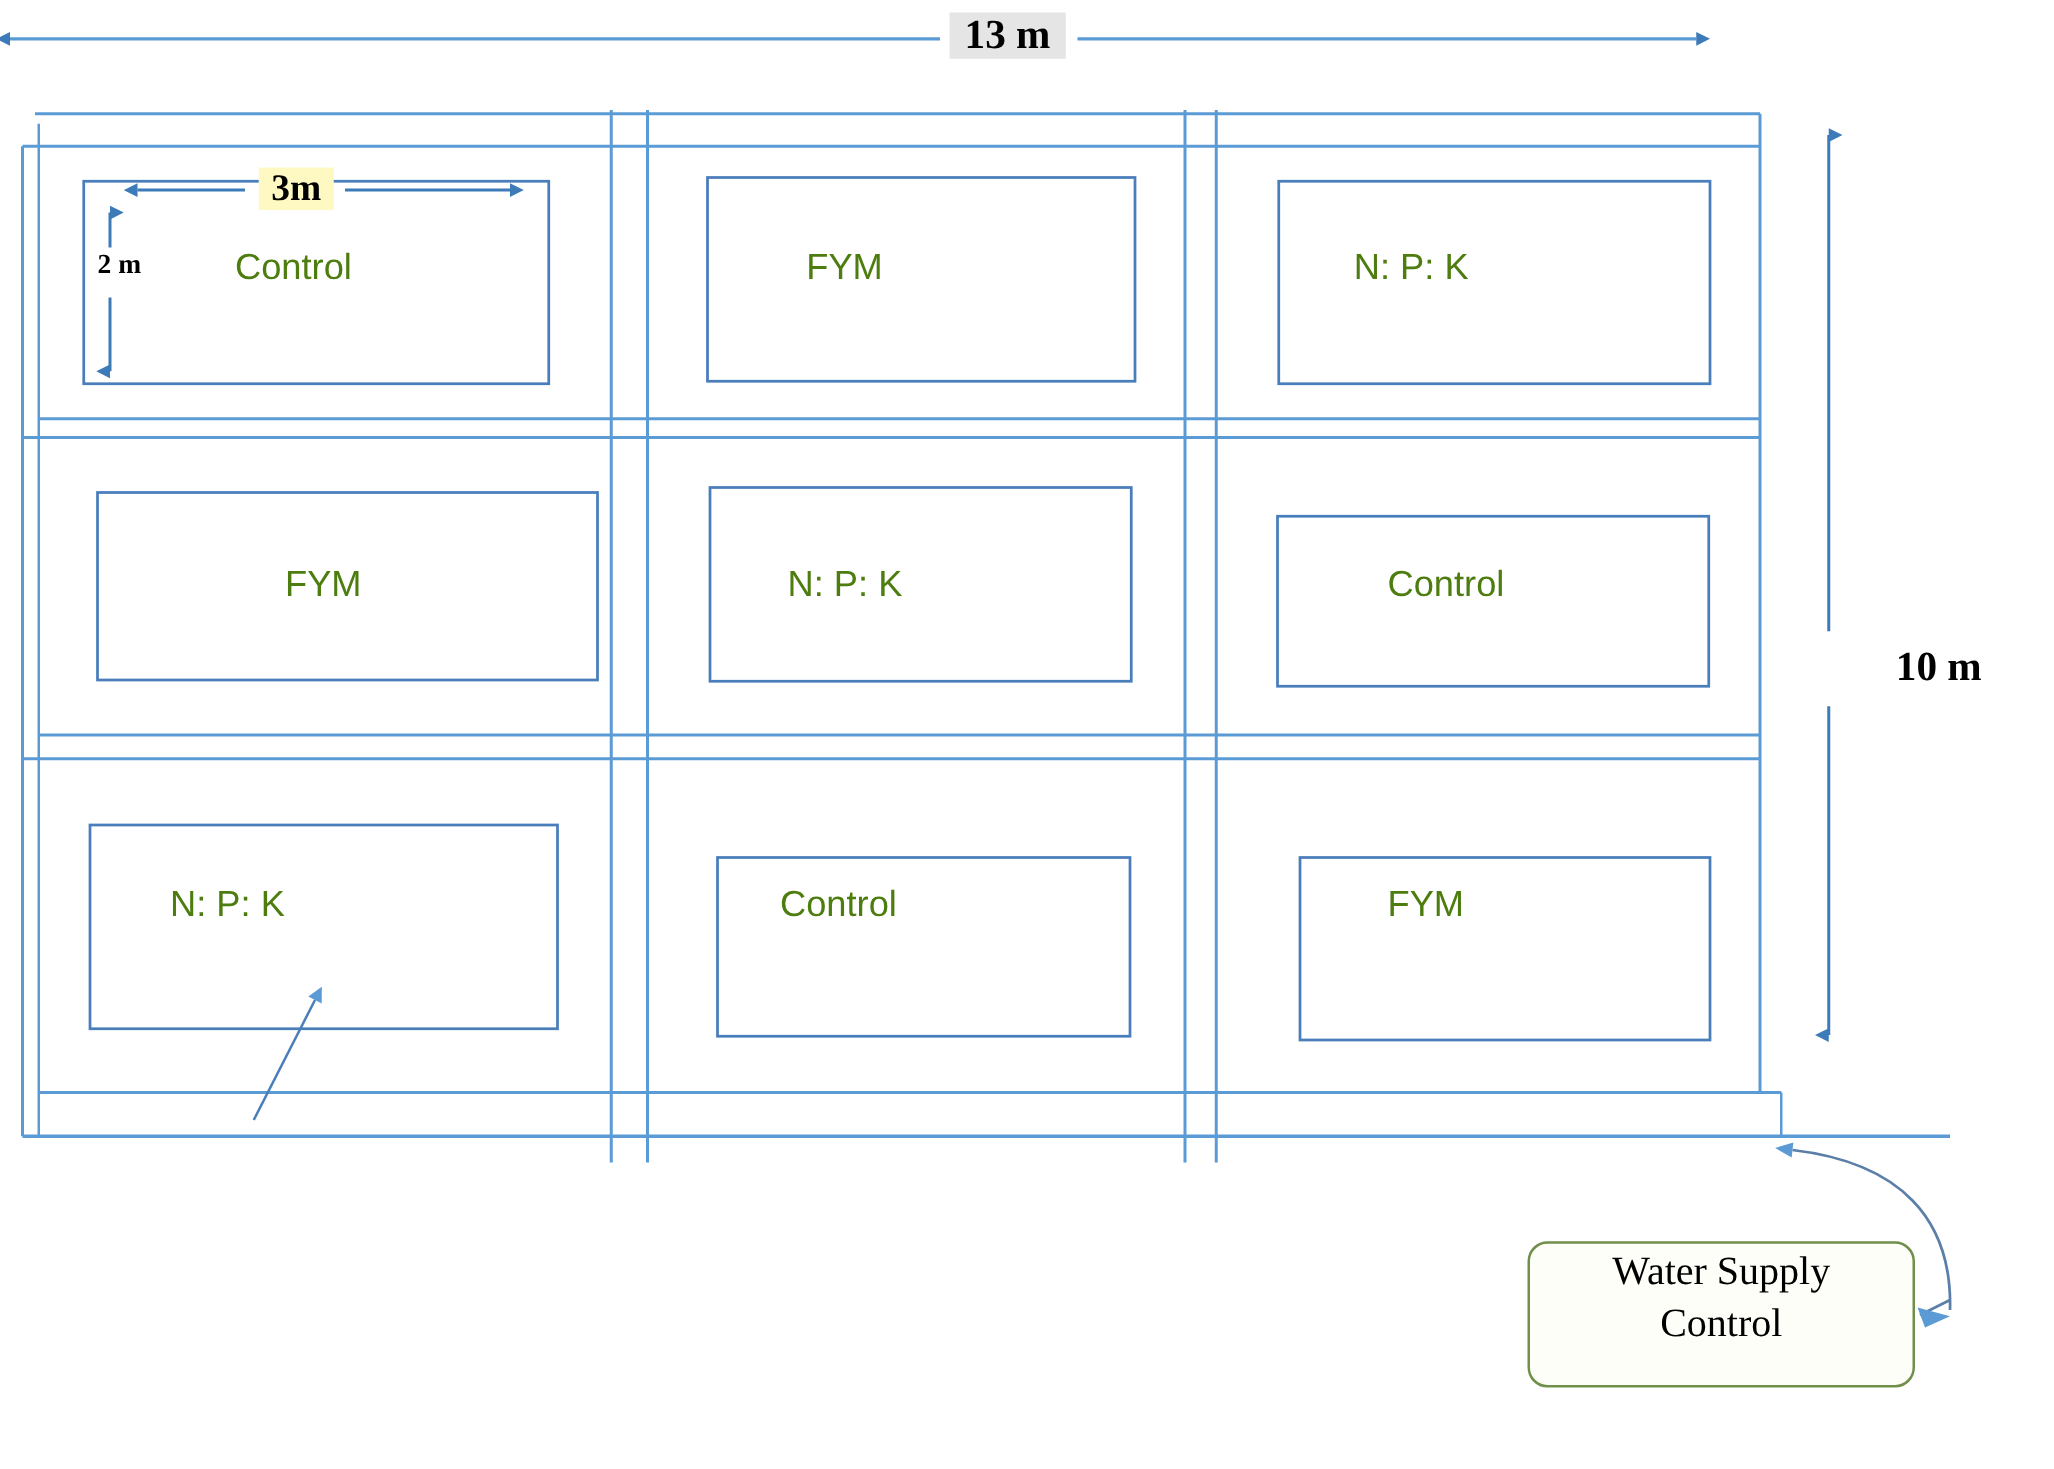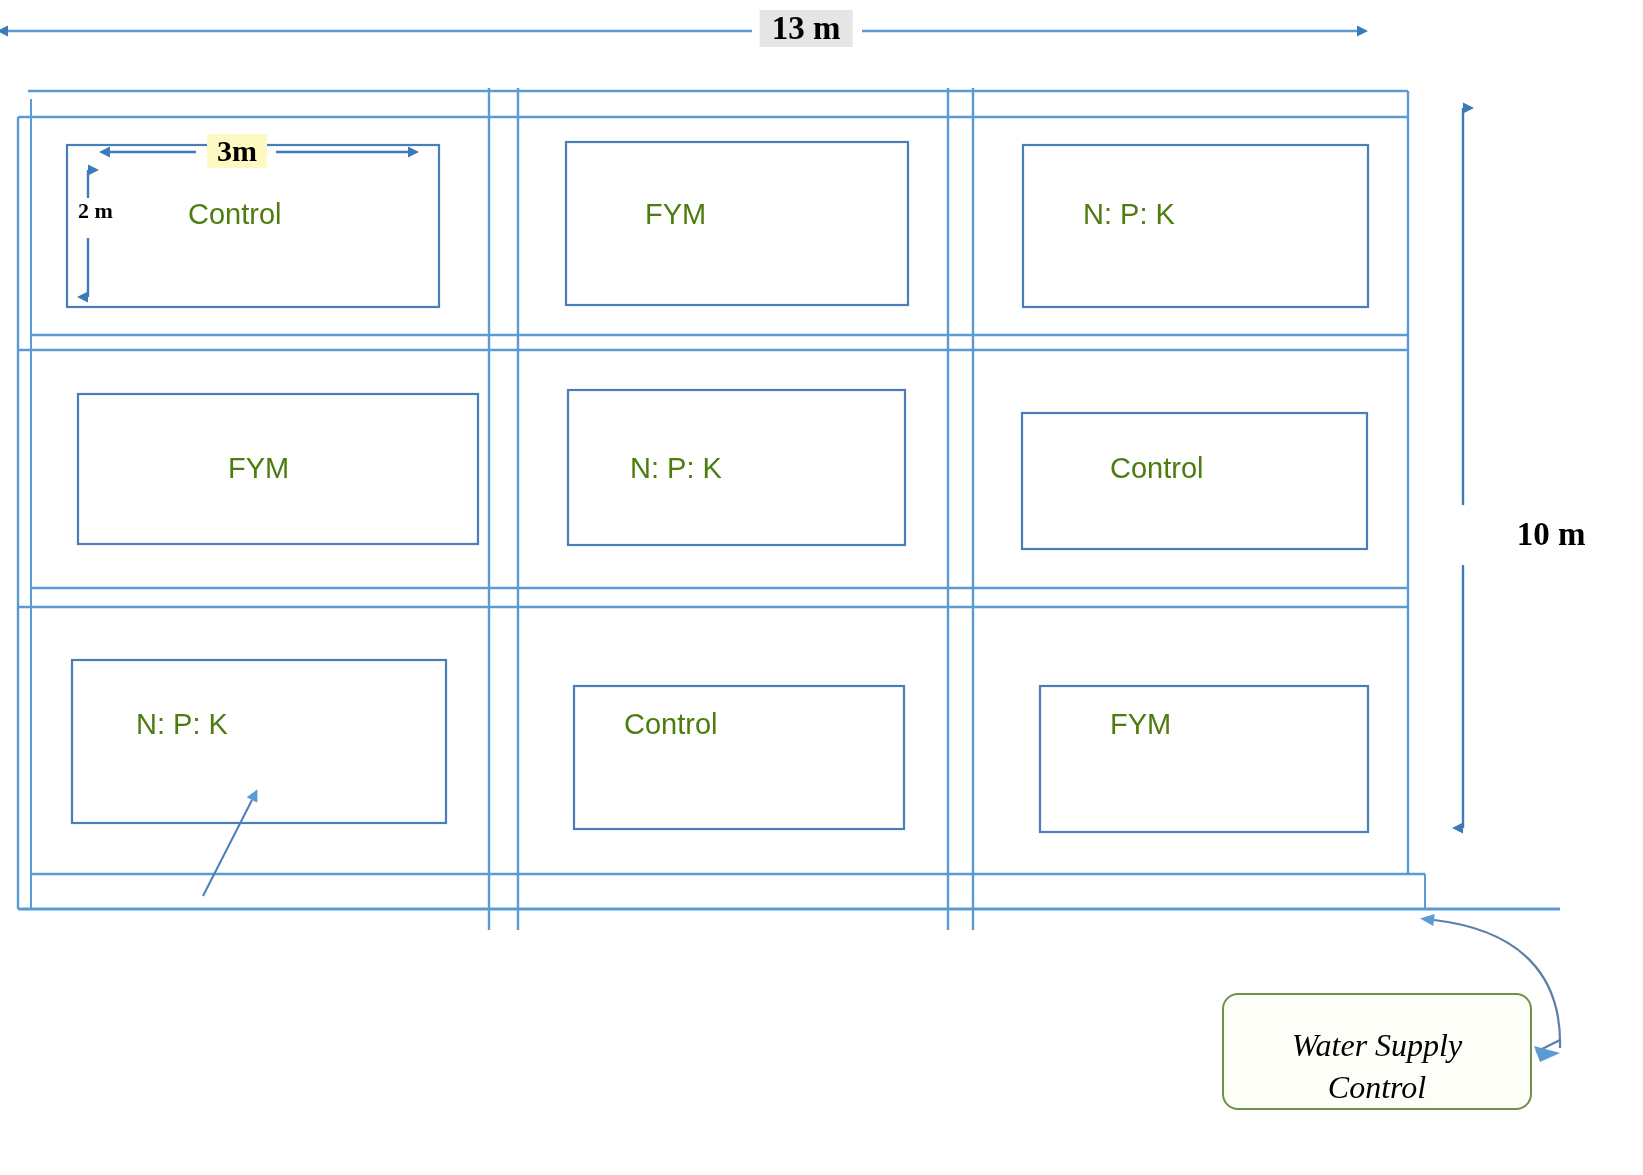--- a/index.html
+++ b/index.html
@@ -40,23 +40,22 @@
     position: absolute;
     left: 1222px;
     top: 993px;
     width: 310px;
     height: 117px;
     border: 2px solid #6f8f4a;
     border-radius: 16px;
     background: #fdfef8;
     box-sizing: border-box;
     display: flex;
-    align-items: flex-end;
+    align-items: flex-start;
     justify-content: center;
-    font-style: italic;
   }
   .wss-text {
     font-family: "Liberation Serif", "DejaVu Serif", serif;
     font-size: 32px;
     color: #000000;
     text-align: center;
     line-height: 1.32;
   }
   .label-13m {
     left: 806px;

